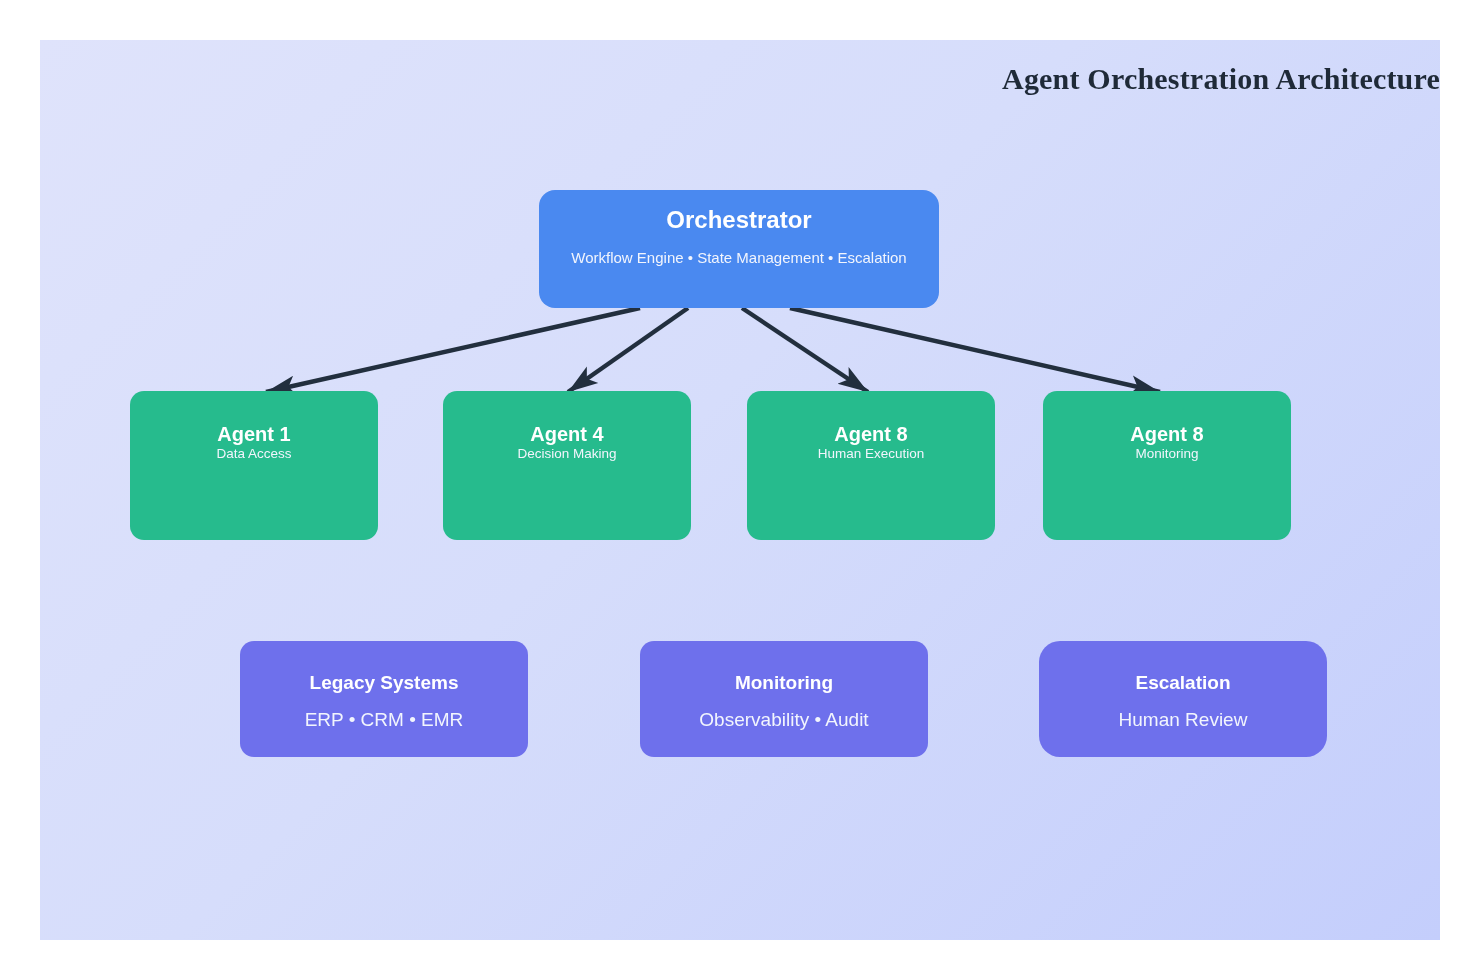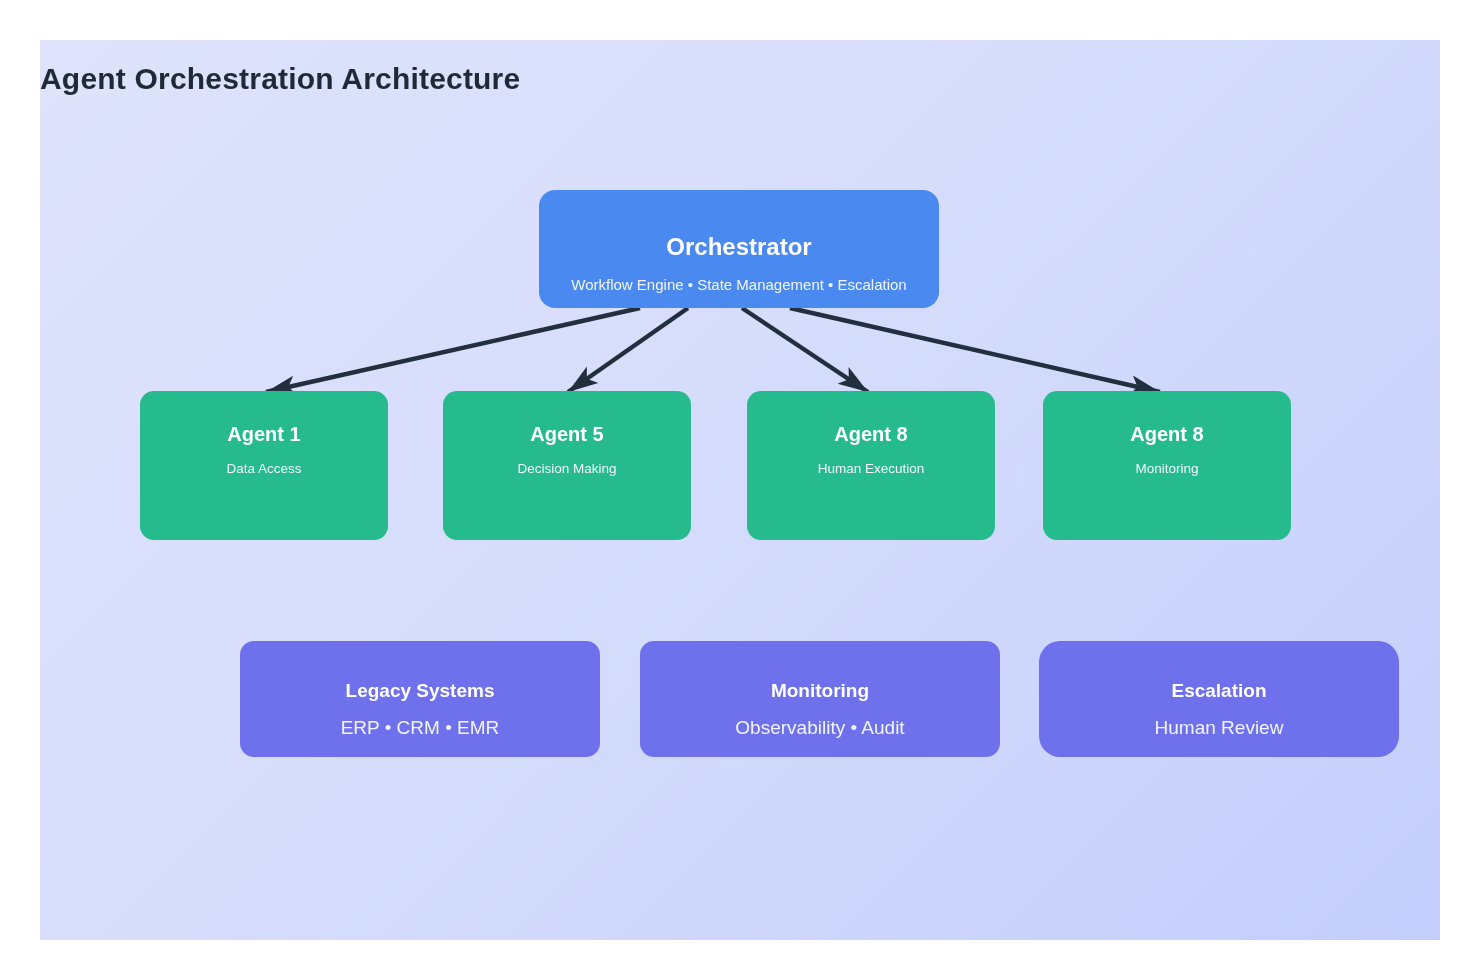--- a/index.html
+++ b/index.html
@@ -17,25 +17,26 @@
     top: 40px;
     width: 1400px;
     height: 900px;
     background: linear-gradient(135deg, #dfe3fb 0%, #d6ddfb 45%, #c4cefc 100%);
   }
   .diagram-title {
     position: absolute;
     top: 22px;
     left: 0;
     width: 100%;
-    text-align: left;
+    text-align: right;
     font-size: 30px;
     font-weight: bold;
     color: #1f2a38;
     letter-spacing: 0.2px;
+    font-family: Liberation Serif, serif;
   }
   .arrows {
     position: absolute;
     left: 0;
     top: 0;
     pointer-events: none;
   }
   .node {
     position: absolute;
     box-sizing: border-box;
@@ -50,45 +51,45 @@
     line-height: 1.2;
     color: #f2f5fd;
   }
   .orchestrator {
     left: 499px;
     top: 150px;
     width: 400px;
     height: 118px;
     background: #4a89f0;
     border-radius: 16px;
-    padding-top: 43px;
+    padding-top: 16px;
   }
   .orchestrator .node-title { font-size: 24px; }
   .orchestrator .node-subtitle { font-size: 15px; margin-top: 14px; }
   .agent {
     top: 351px;
     width: 248px;
     height: 149px;
     background: #26bb8d;
     border-radius: 14px;
     padding-top: 31px;
   }
   .agent .node-title { font-size: 20px; }
-  .agent .node-subtitle { font-size: 13.5px; margin-top: 15px; }
-  .agent-1 { left: 100px; }
+  .agent .node-subtitle { font-size: 13.5px; }
+  .agent-1 { left: 90px; }
   .agent-2 { left: 403px; }
   .agent-3 { left: 707px; }
   .agent-4 { left: 1003px; }
   .system {
     top: 601px;
-    width: 360px;
+    width: 288px;
     height: 116px;
     background: #6e70ec;
     border-radius: 14px;
-    padding-top: 39px;
+    padding-top: 31px;
   }
   .system .node-title { font-size: 19px; }
   .system .node-subtitle { font-size: 19px; margin-top: 14px; }
   .system-1 { left: 200px; }
   .system-2 { left: 600px; }
   .system-3 { left: 999px; border-radius: 21px; }
 </style>
 </head>
 <body>
 
@@ -112,21 +113,21 @@
     <div class="node-title">Orchestrator</div>
     <div class="node-subtitle">Workflow Engine • State Management • Escalation</div>
   </div>
 
   <div class="node agent agent-1">
     <div class="node-title">Agent 1</div>
     <div class="node-subtitle">Data Access</div>
   </div>
 
   <div class="node agent agent-2">
-    <div class="node-title">Agent 5</div>
+    <div class="node-title">Agent 4</div>
     <div class="node-subtitle">Decision Making</div>
   </div>
 
   <div class="node agent agent-3">
     <div class="node-title">Agent 8</div>
     <div class="node-subtitle">Human Execution</div>
   </div>
 
   <div class="node agent agent-4">
     <div class="node-title">Agent 8</div>

